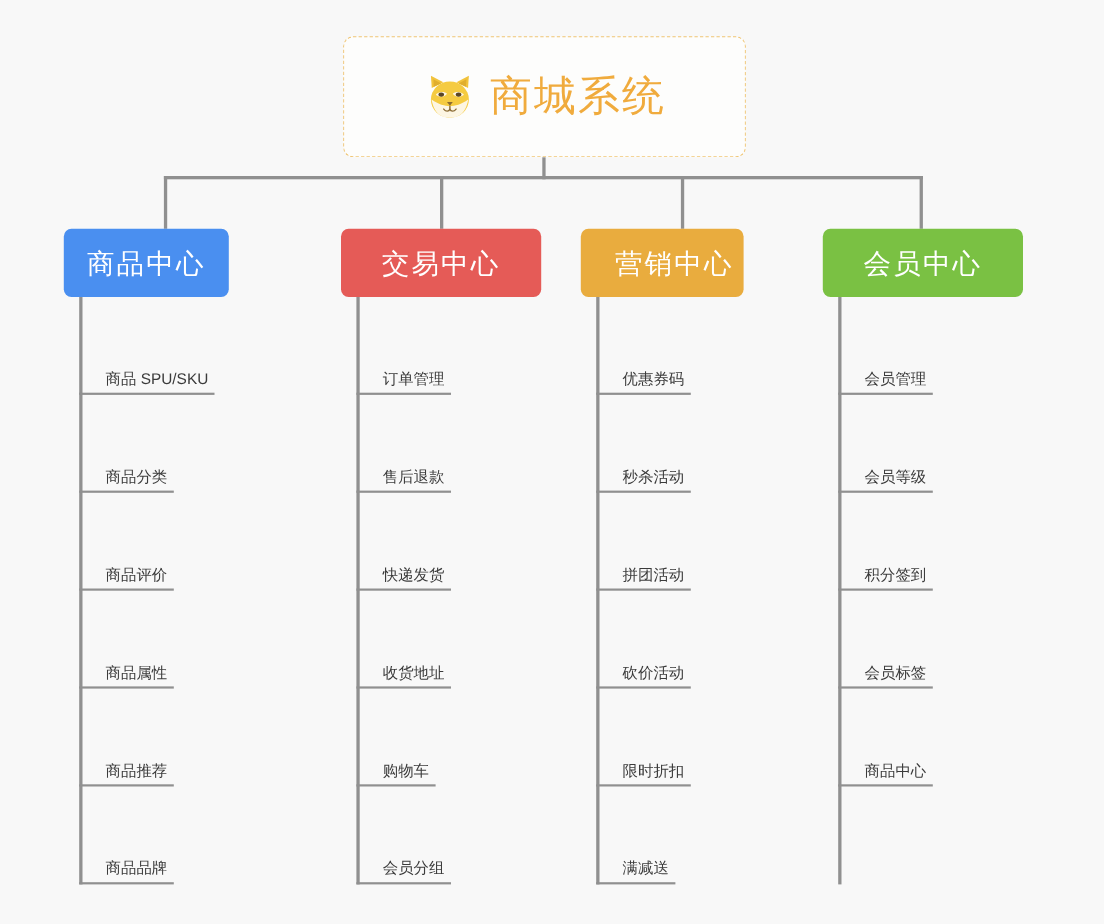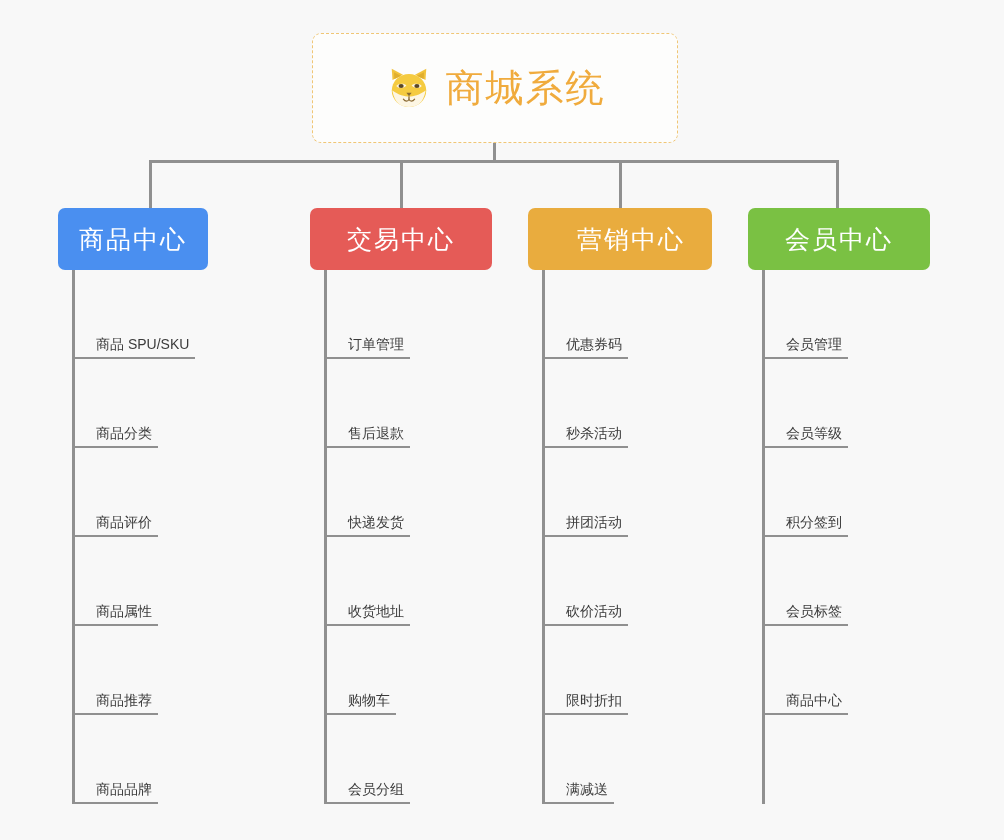--- a/index.html
+++ b/index.html
@@ -123,21 +123,21 @@
     border-bottom: 2px solid #909090;
     line-height: 1.1;
   }
 
   
   #branch-1 { left: 58px;  }
   #branch-1 .branch-header { width: 150px; }
   #branch-2 { left: 310px; }
   #branch-2 .branch-header { width: 182px; }
   #branch-3 { left: 528px; }
-  #branch-3 .branch-header { width: 184px; padding-left: 22px; }
+  #branch-3 .branch-header { width: 148px; padding-left: 22px; }
   #branch-4 { left: 748px; }
   #branch-4 .branch-header { width: 182px; justify-content: center; }
 </style>
 </head>
 <body>
 
 <div id="mindmap">
 
   <div class="root-node">
     <span class="root-emoji">

